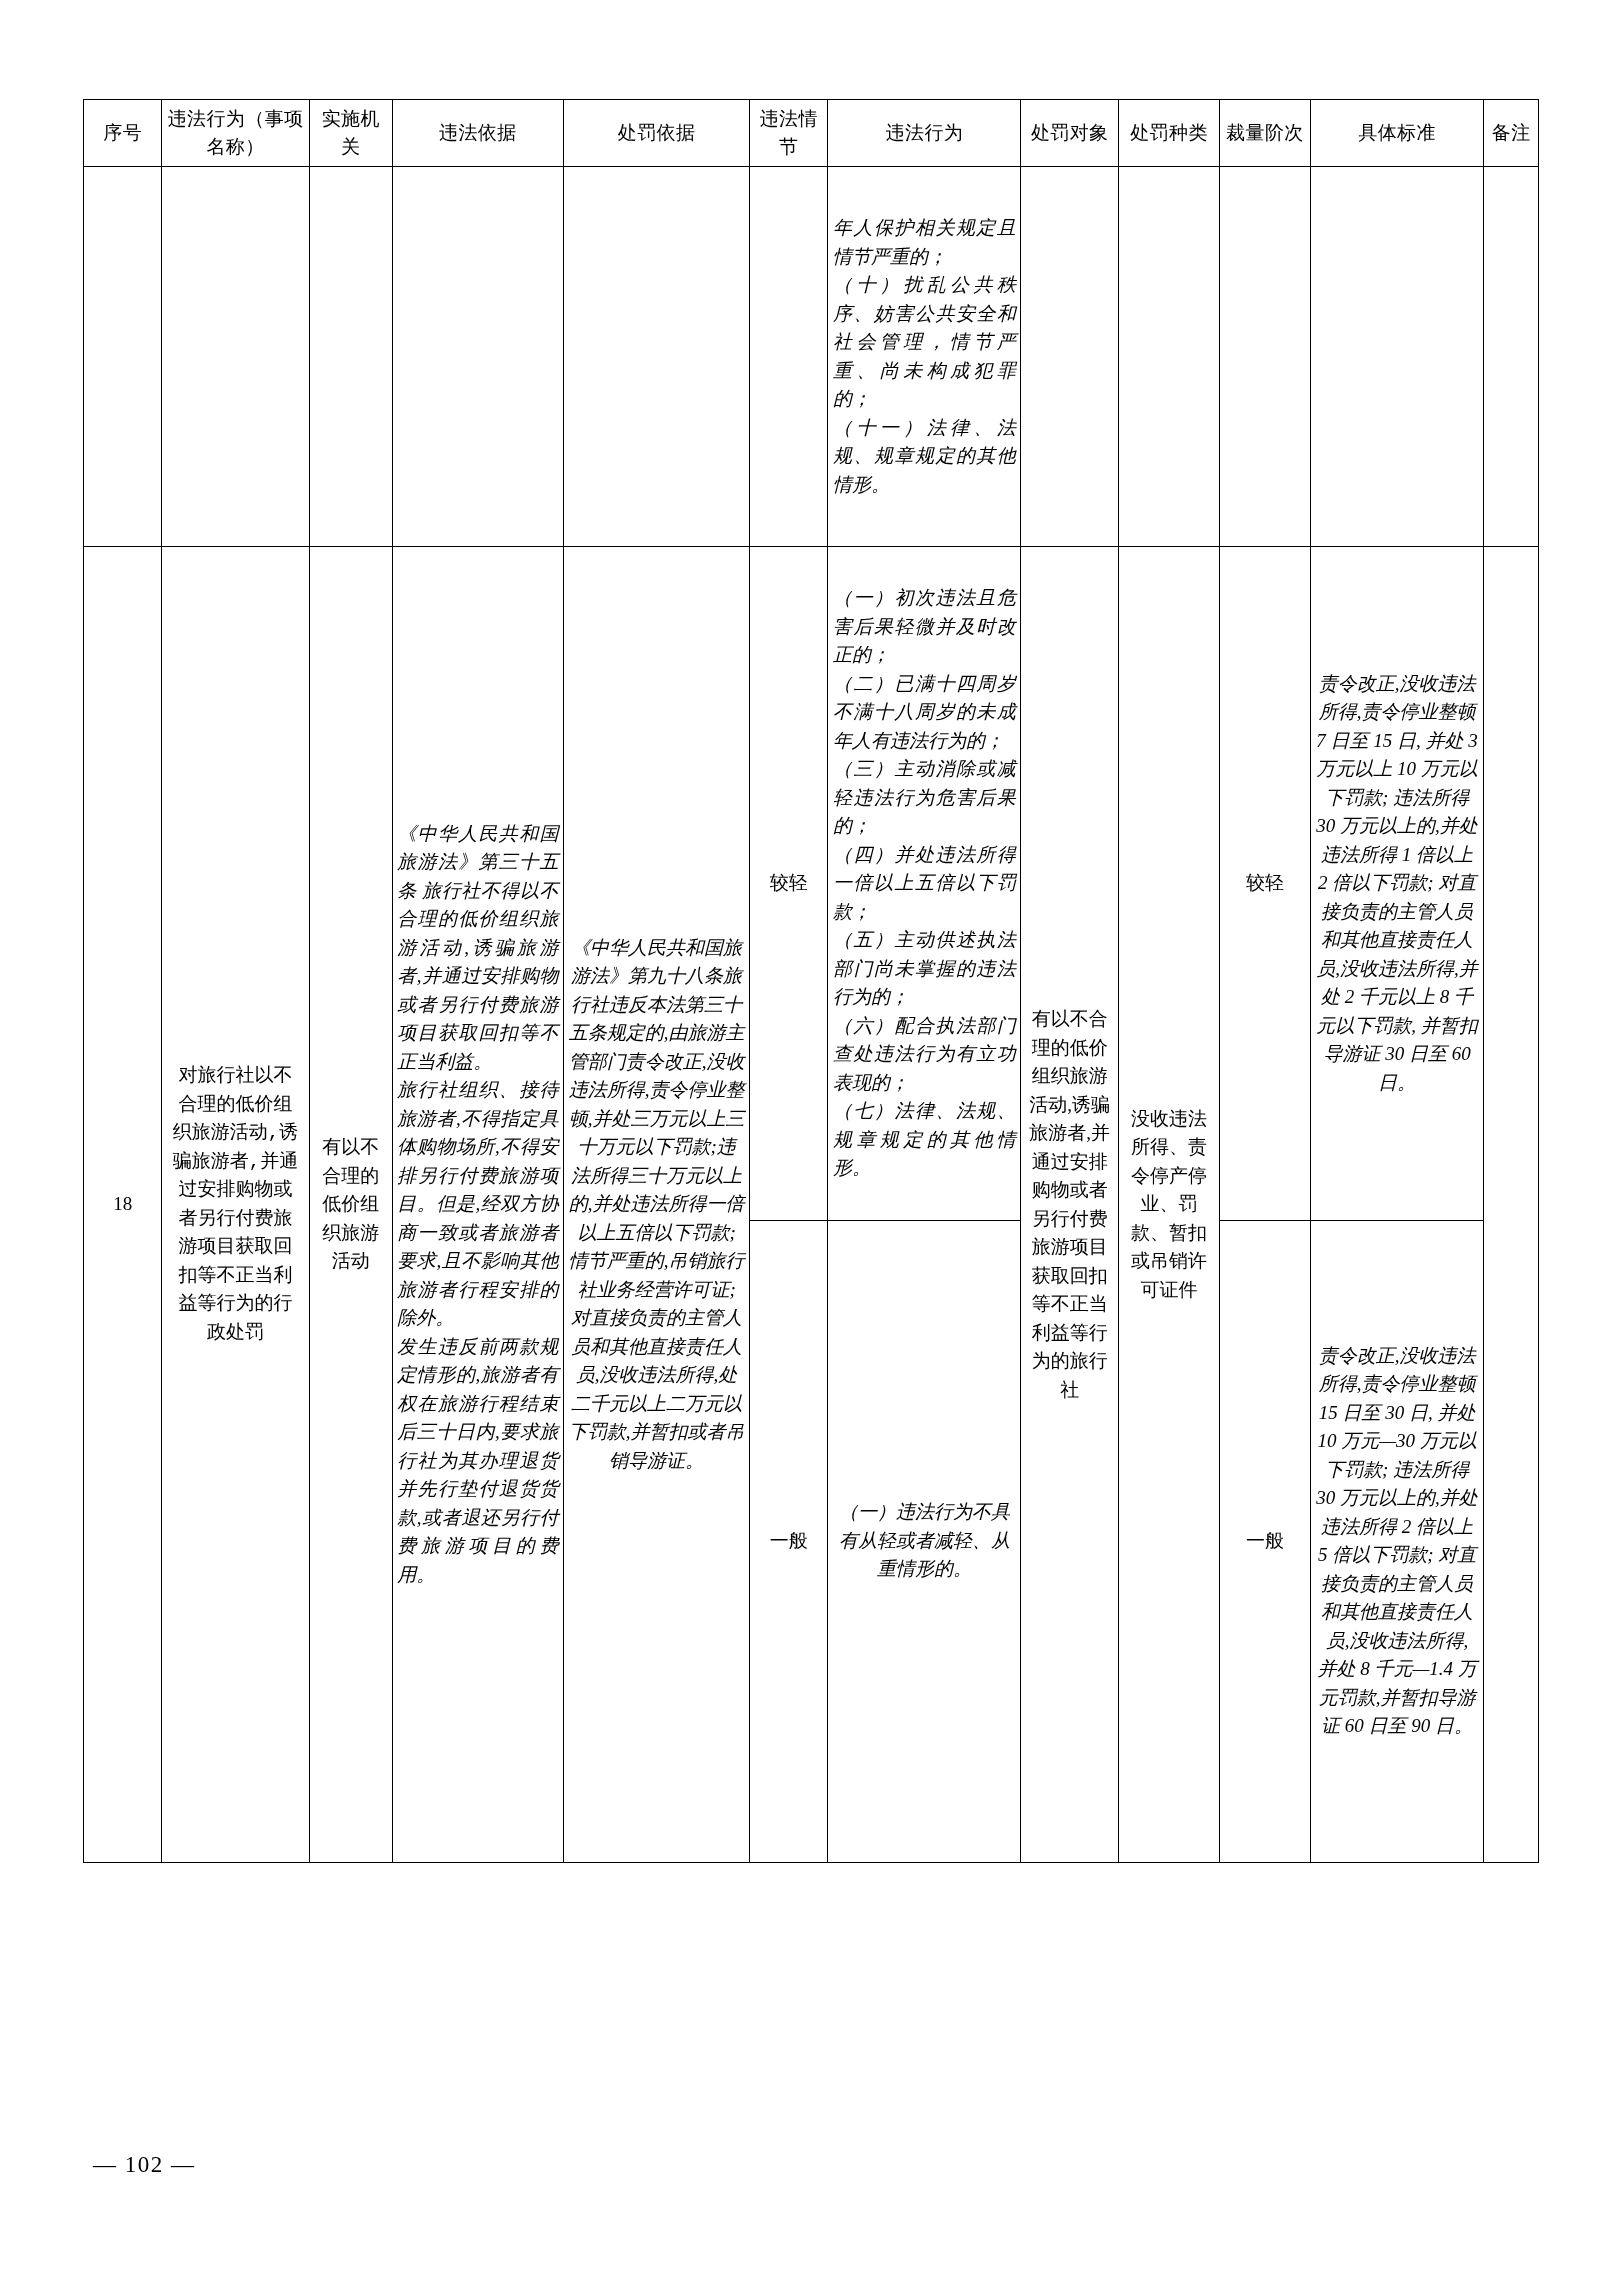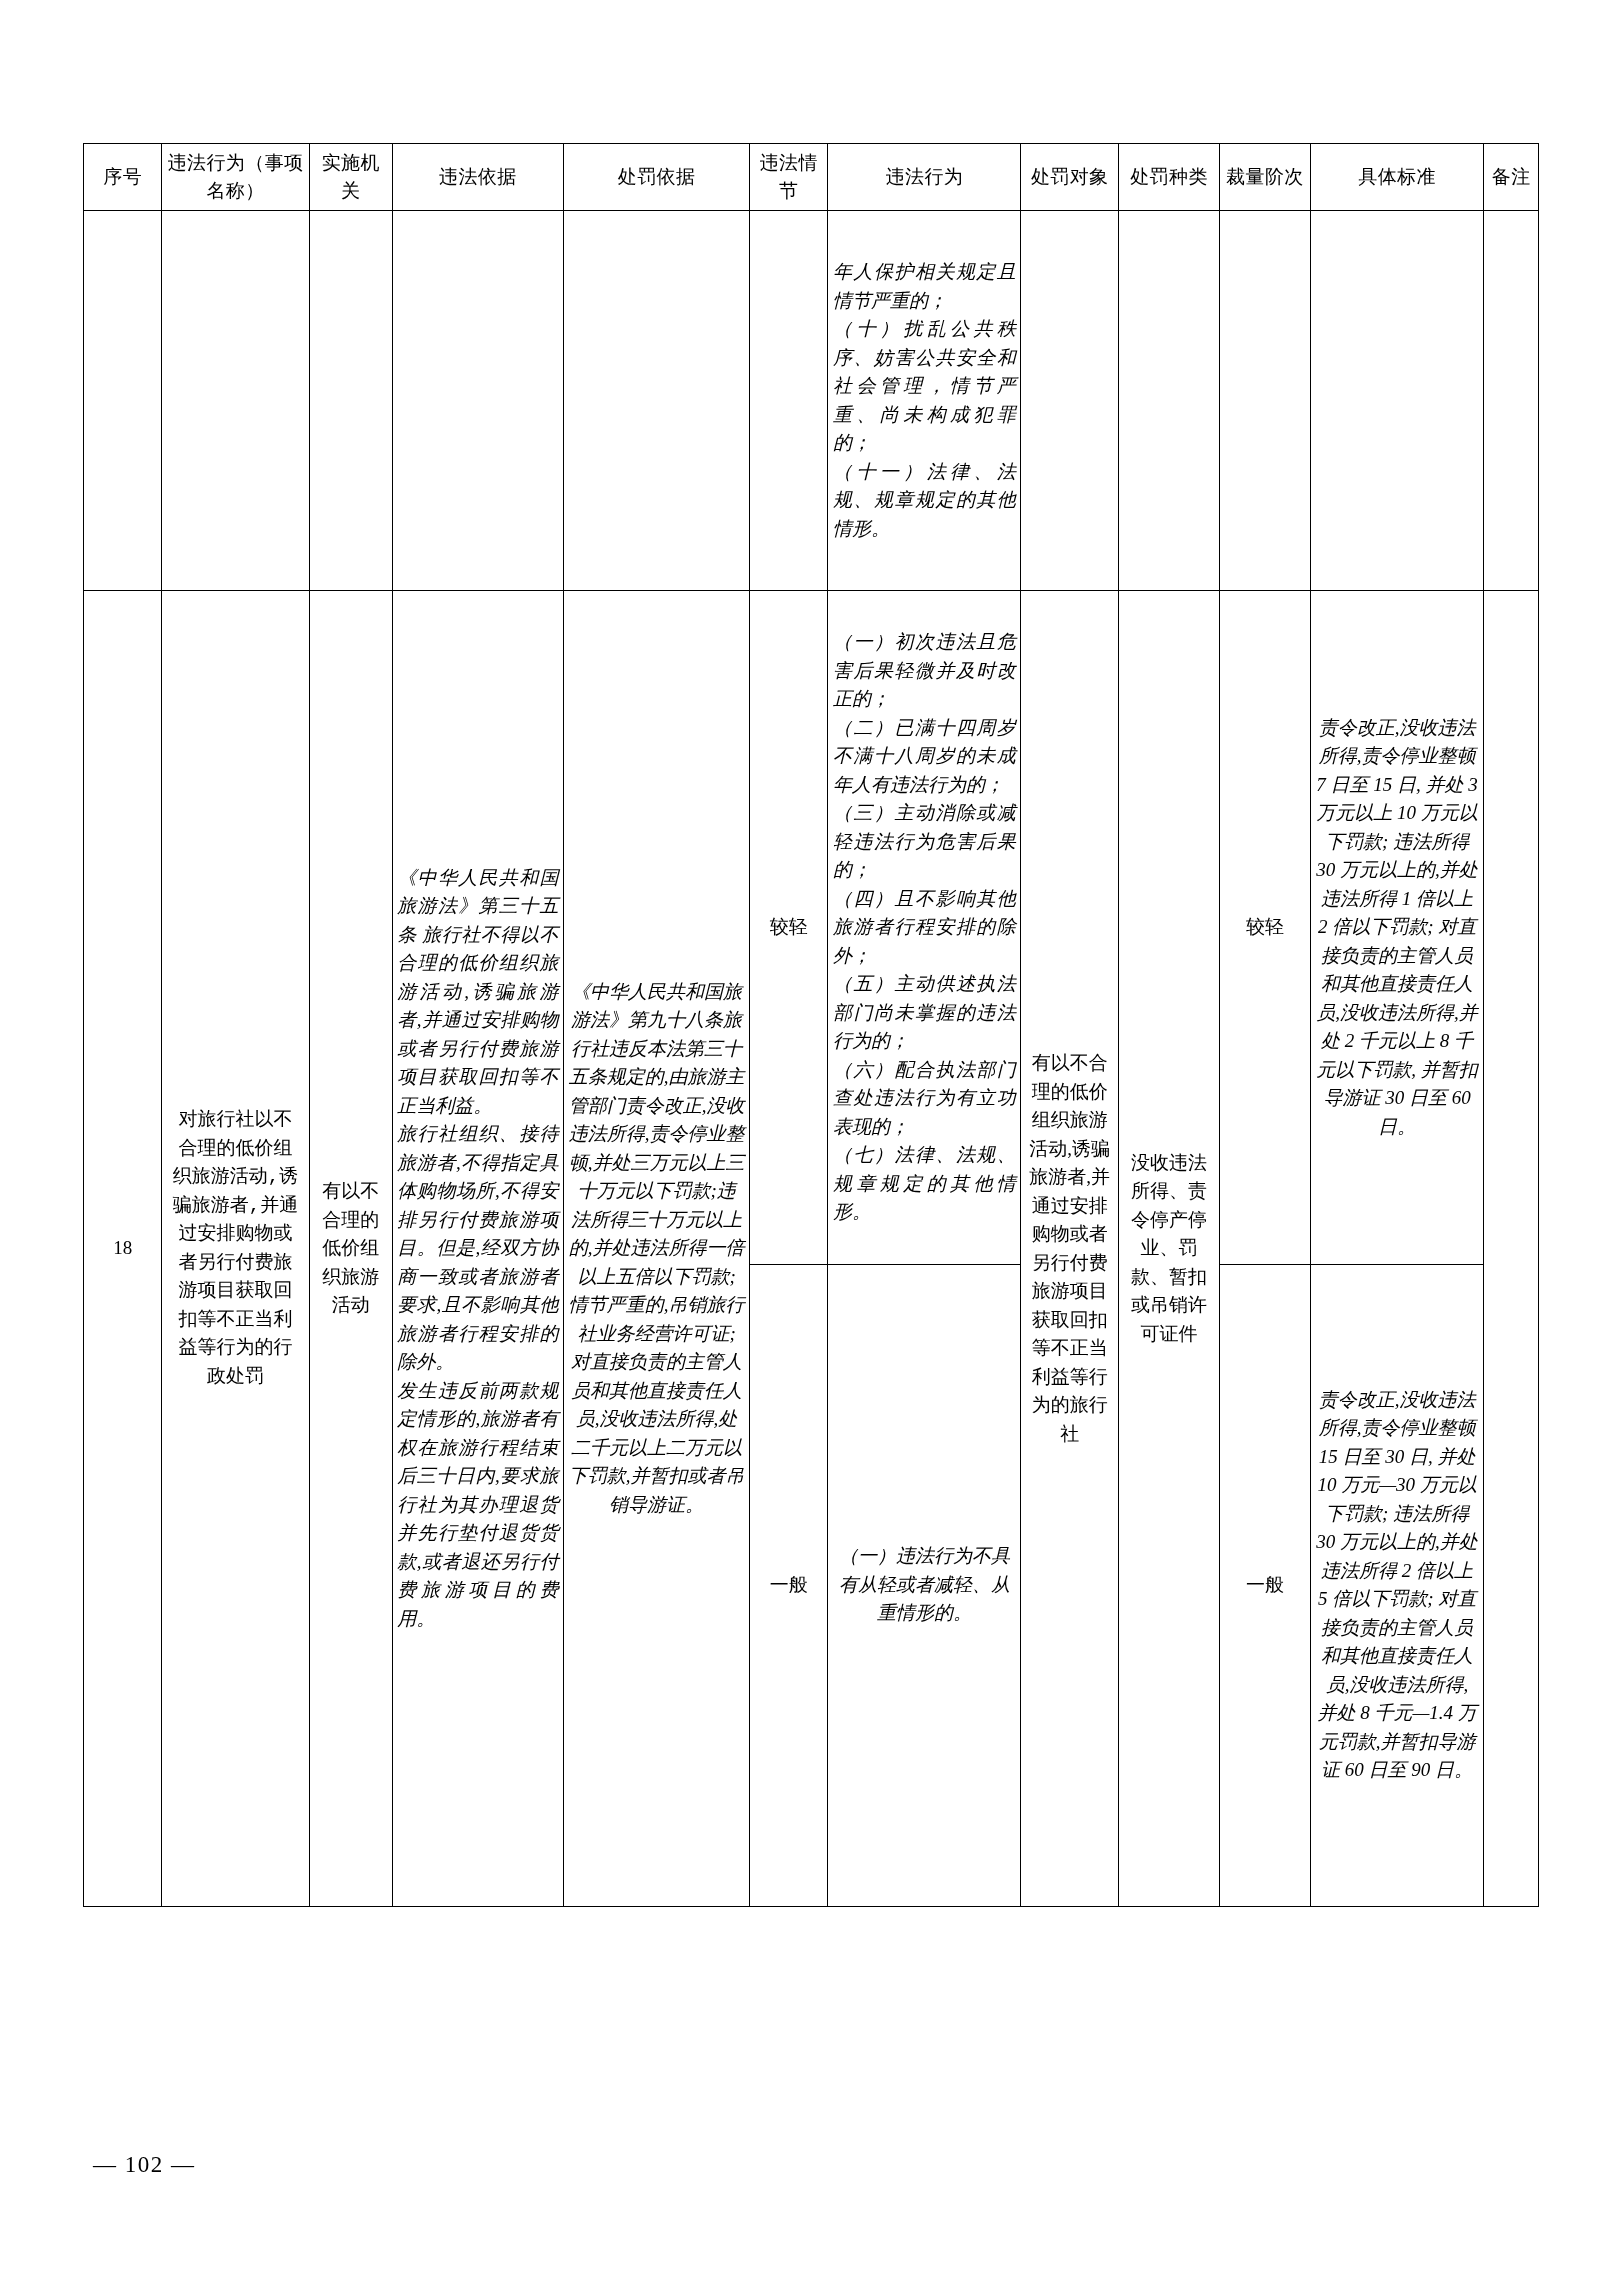--- a/index.html
+++ b/index.html
@@ -19,21 +19,20 @@
     top: 0; left: 0;
     width: 1623px;
     height: 2295px;
     box-sizing: border-box;
   }
   .table-wrap {
     position: absolute;
     left: 83px;
     top: 99px;
     width: 1456px;
-    margin-top: 44px;
   }
   table.doc-table {
     border-collapse: collapse;
     width: 1456px;
     table-layout: fixed;
   }
   table.doc-table td, table.doc-table th {
     border: 1.5px solid #000000;
     vertical-align: middle;
     text-align: center;
@@ -155,21 +154,21 @@
               <p>《中华人民共和国旅游法》第三十五条 旅行社不得以不合理的低价组织旅游活动,诱骗旅游者,并通过安排购物或者另行付费旅游项目获取回扣等不正当利益。</p>
               <p>旅行社组织、接待旅游者,不得指定具体购物场所,不得安排另行付费旅游项目。但是,经双方协商一致或者旅游者要求,且不影响其他旅游者行程安排的除外。</p>
               <p>发生违反前两款规定情形的,旅游者有权在旅游行程结束后三十日内,要求旅行社为其办理退货并先行垫付退货货款,或者退还另行付费旅游项目的费用。</p>
             </td>
           <td rowspan="2" class="cont-cell">《中华人民共和国旅游法》第九十八条旅行社违反本法第三十五条规定的,由旅游主管部门责令改正,没收违法所得,责令停业整顿,并处三万元以上三十万元以下罚款;违法所得三十万元以上的,并处违法所得一倍以上五倍以下罚款;情节严重的,吊销旅行社业务经营许可证;对直接负责的主管人员和其他直接责任人员,没收违法所得,处二千元以上二万元以下罚款,并暂扣或者吊销导游证。</td>
           <td class="mid-cell">较轻</td>
           <td class="cont-cell" style="height:663px;">
               <p>（一）初次违法且危害后果轻微并及时改正的；</p>
               <p>（二）已满十四周岁不满十八周岁的未成年人有违法行为的；</p>
               <p>（三）主动消除或减轻违法行为危害后果的；</p>
-              <p>（四）且不影响其他旅游者行程安排的除外；</p>
+              <p>（四）并处违法所得一倍以上五倍以下罚款；</p>
               <p>（五）主动供述执法部门尚未掌握的违法行为的；</p>
               <p>（六）配合执法部门查处违法行为有立功表现的；</p>
               <p>（七）法律、法规、规章规定的其他情形。</p>
             </td>
           <td rowspan="2" class="mid-cell">有以不合理的低价组织旅游活动,诱骗旅游者,并通过安排购物或者另行付费旅游项目获取回扣等不正当利益等行为的旅行社</td>
           <td rowspan="2" class="mid-cell">没收违法所得、责令停产停业、罚款、暂扣或吊销许可证件</td>
           <td class="mid-cell">较轻</td>
           <td class="cont-cell just">责令改正,没收违法所得,责令停业整顿 7 日至 15 日, 并处 3 万元以上 10 万元以下罚款; 违法所得 30 万元以上的,并处违法所得 1 倍以上 2 倍以下罚款; 对直接负责的主管人员和其他直接责任人员,没收违法所得,并处 2 千元以上 8 千元以下罚款, 并暂扣导游证 30 日至 60 日。</td>
           <td rowspan="2"></td>
         </tr>

